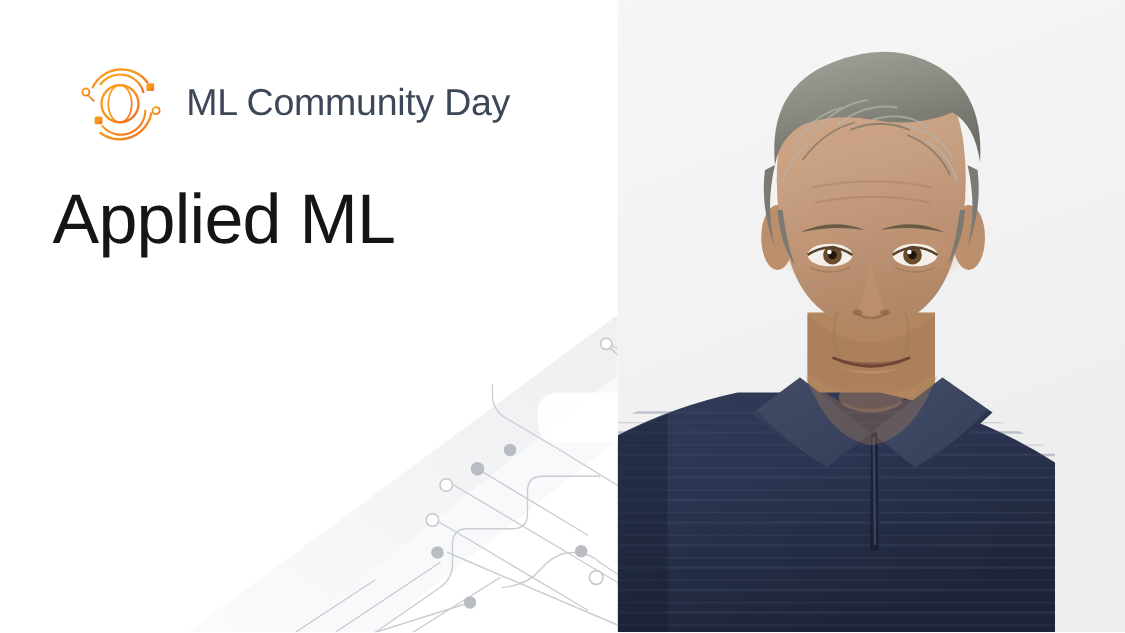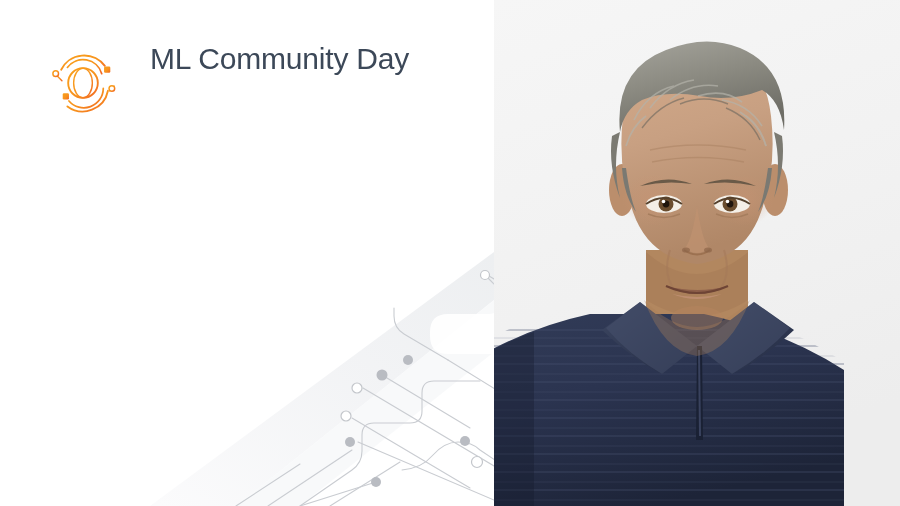--- a/index.html
+++ b/index.html
@@ -37,25 +37,25 @@
     left: 0; top: 0;
     width: 494px;
     height: 506px;
     z-index: 1;
     pointer-events: none;
   }
 
   
   .brand-lockup {
     position: absolute;
-    left: 44px;
+    left: 57px;
     top: 44px;
     display: flex;
-    align-items: flex-start;
-    gap: 28px;
+    align-items: center;
+    gap: 14px;
     z-index: 3;
   }
   .brand-mark {
     width: 78px;
     height: 78px;
     flex: 0 0 78px;
     display: block;
   }
   .brand-text {
     font-family: "Liberation Sans", sans-serif;
@@ -210,20 +210,21 @@
         <rect x="77" y="29" width="8" height="8" rx="1.6" fill="url(#orangeGrad)"></rect>
         <rect x="24" y="63" width="8" height="8" rx="1.6" fill="url(#orangeGrad)"></rect>
 
         <circle cx="15" cy="38" r="3.6" fill="#ffffff" stroke="url(#orangeGrad)" stroke-width="1.9"></circle>
         <circle cx="87" cy="57" r="3.6" fill="#ffffff" stroke="url(#orangeGrad)" stroke-width="1.9"></circle>
       </svg>
 
       <div class="brand-text">ML Community Day</div>
     </div>
 
+    <div class="session-title">Applied ML</div>
 
   </div>
 
   <div class="photo-panel">
     <svg class="portrait" viewBox="0 0 406 506" preserveAspectRatio="xMidYMid slice">
       <defs>
         <linearGradient id="photoBg" x1="0" y1="0" x2="0.3" y2="1">
           <stop offset="0%" stop-color="#f6f6f6"></stop>
           <stop offset="60%" stop-color="#f1f1f1"></stop>
           <stop offset="100%" stop-color="#ededed"></stop>

